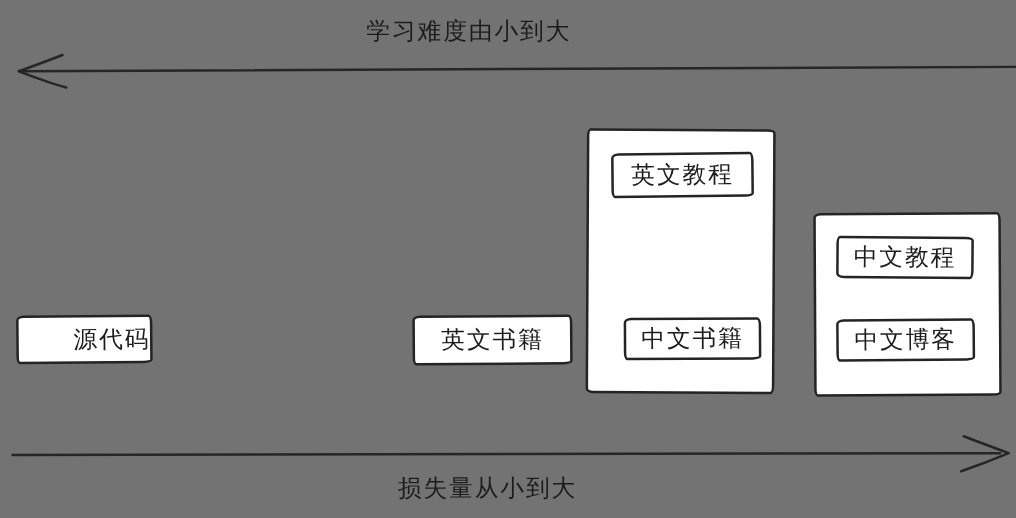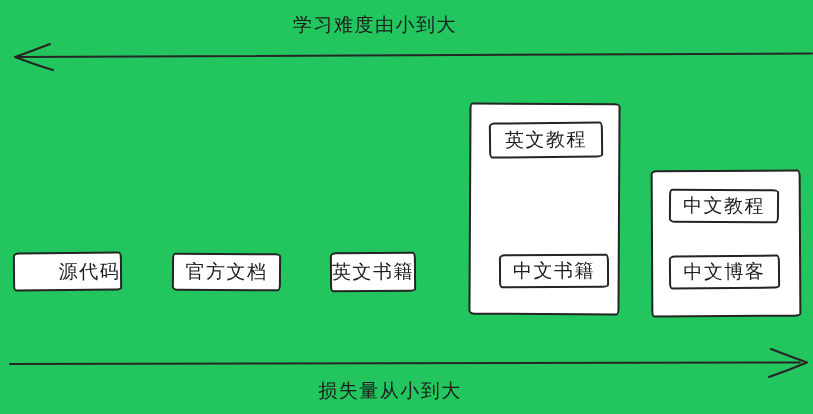--- a/index.html
+++ b/index.html
@@ -5,21 +5,21 @@
   * { margin: 0; padding: 0; box-sizing: border-box; }
   html, body { background: #ffffff; }
   body {
     font-family: "Liberation Sans", "DejaVu Sans", sans-serif;
     color: #1c1c1c;
   }
   .canvas {
     position: relative;
     width: 813px;
     height: 414px;
-    background: #22c55e;
+    background: #737373;
     overflow: hidden;
   }
   .axis-label {
     position: absolute;
     font-size: 19px;
     letter-spacing: 1.5px;
     color: #1c1c1c;
     text-align: center;
     white-space: nowrap;
   }
@@ -58,23 +58,22 @@
 <div class="canvas">
 
   <div class="axis-label" style="left:220px; top:12px; width:310px;">学习难度由小到大</div>
   <svg class="arrow" style="top:0;" width="813" height="82" viewBox="0 0 813 82" aria-hidden="true">
     <path d="M812,53.5 C640,54.5 330,56 18,57"></path>
     <path d="M50,44 C37,49 25,53.5 15,57 C27,61.5 40,66.5 53,70"></path>
   </svg>
 
   <div class="box sk1" style="left:13px; top:252px; width:109px; height:39px; transform:rotate(-0.5deg);padding-left:44px;">源代码</div>
 
-  <div class="box sk2" style="left:172px; top:253px; width:109px; height:38px; transform:rotate(0.4deg);">官方文档</div>
 
-  <div class="box sk1" style="left:330px; top:252px; width:86px; height:40px; transform:rotate(-0.4deg);">英文书籍</div>
+  <div class="box sk1" style="left:330px; top:252px; width:128px; height:40px; transform:rotate(-0.4deg);">英文书籍</div>
 
   <div class="group sk2" style="left:469px; top:103px; width:151px; height:212px; transform:rotate(0.3deg);"></div>
 
   <div class="box sk1" style="left:489px; top:122px; width:114px; height:36px; transform:rotate(-0.6deg);">英文教程</div>
 
 
   <div class="box sk1" style="left:488px; top:254px; width:110px; height:34px; transform:rotate(-0.3deg);margin-left:11px;">中文书籍</div>
 
   <div class="group sk1" style="left:651px; top:170px; width:150px; height:147px; transform:rotate(-0.3deg);"></div>
 

